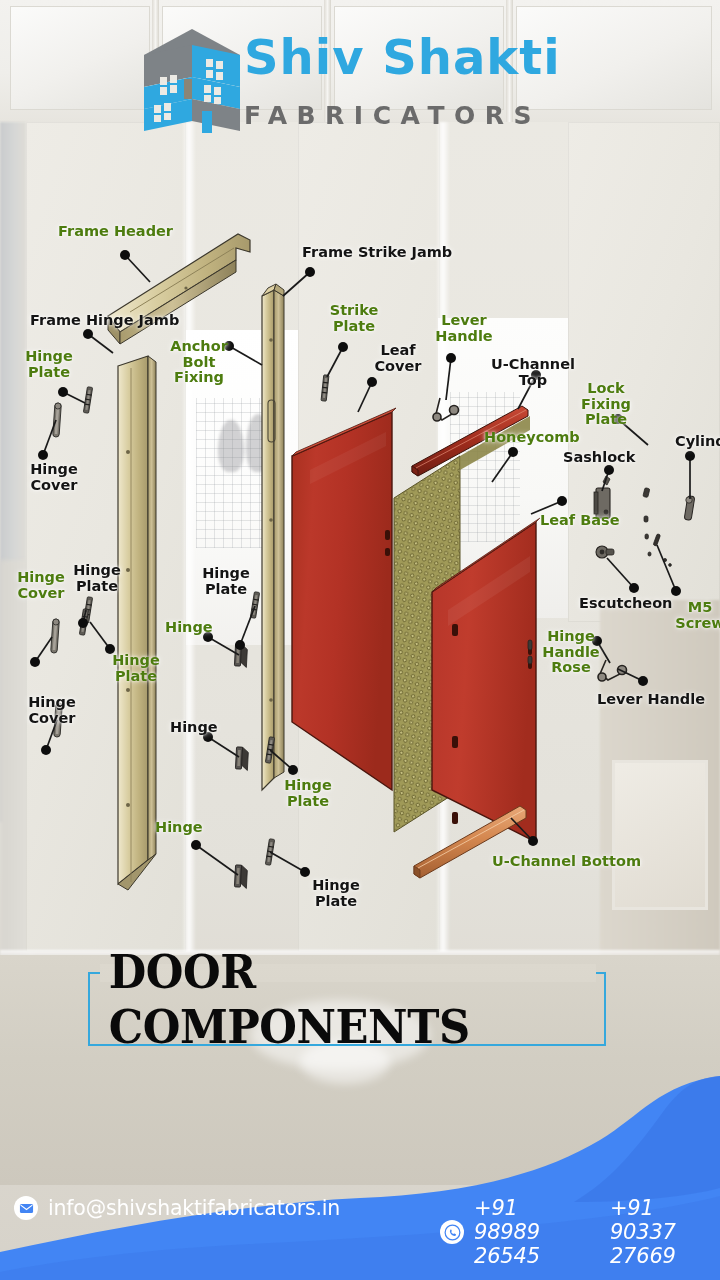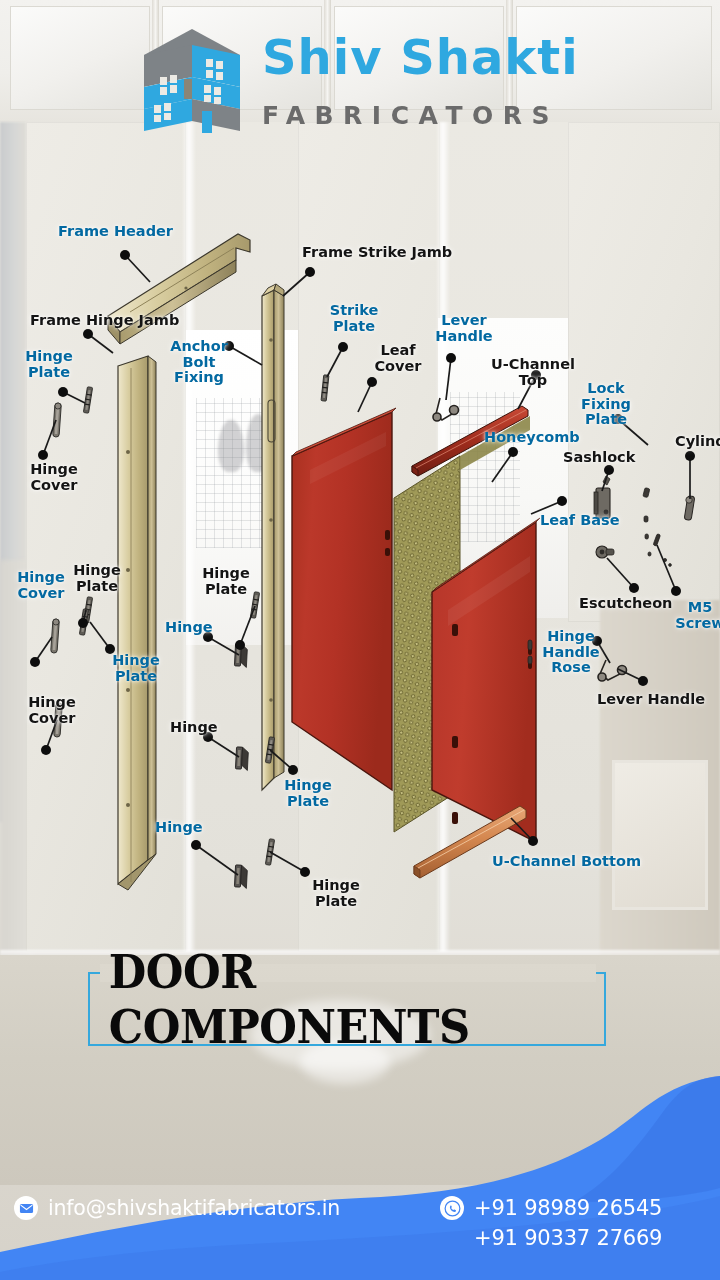--- a/index.html
+++ b/index.html
@@ -100,21 +100,21 @@
   }
   .bg-vhighlight{
     position:absolute;
     background:linear-gradient(90deg,rgba(255,255,255,0),rgba(255,255,255,.9),rgba(255,255,255,0));
     filter:blur(1px);
   }
 
   
   .logo-wrap{
     position:absolute; left:140px; top:22px; width:460px; height:118px;
-    display:flex; align-items:center; gap:18px;
+    display:flex; align-items:center; 
   }
   .logo-mark{ width:104px; height:112px; flex:0 0 auto; }
   .logo-text{ display:flex; flex-direction:column; justify-content:center; }
   .brand-line{
     font-size:48px; font-weight:bold; letter-spacing:1px;
     color:#2fa8e0; line-height:1.02;
     font-family:"DejaVu Sans", sans-serif;
   }
   .brand-sub{
     font-size:25px; font-weight:bold; letter-spacing:9.5px;
@@ -125,21 +125,21 @@
   
   .lbl{
     position:absolute;
     font-family:"DejaVu Sans", sans-serif;
     font-weight:bold;
     font-size:14.5px;
     line-height:1.08;
     text-shadow:0 0 3px rgba(255,255,255,.95),0 0 6px rgba(255,255,255,.8);
     white-space:pre-line;
   }
-  .lbl.blue{ color:#0369a1; }
+  .lbl.blue{ color:#4d7c0f; }
   .lbl.dark{ color:#141414; }
   .lbl.c{ text-align:center; }
 
   
   svg.overlay{ position:absolute; left:0; top:0; width:720px; height:1280px; }
 
   
   .title-box{
     position:absolute; left:88px; top:972px; width:518px; height:74px;
     border:2.5px solid #35a8dd;
@@ -175,21 +175,21 @@
     width:24px;height:24px;border-radius:50%;
     background:#ffffff; display:flex;align-items:center;justify-content:center;
     flex:0 0 auto;
   }
   .ctext{
     color:#ffffff; font-size:20.5px; letter-spacing:-.2px;
     font-family:"DejaVu Sans", sans-serif; font-weight:400;
   }
   .phones{
     position:absolute; left:440px; top:1196px;
-    display:flex; flex-direction:column; gap:6px;
+    display:flex; flex-direction:row; gap:6px;font-style:italic;
   }
   .phones .ctext{ font-size:21px; }
   .phone2{ padding-left:34px; }
 </style>
 </head>
 <body>
 
 <div id="poster">
 
   <div class="bg-base"></div>

